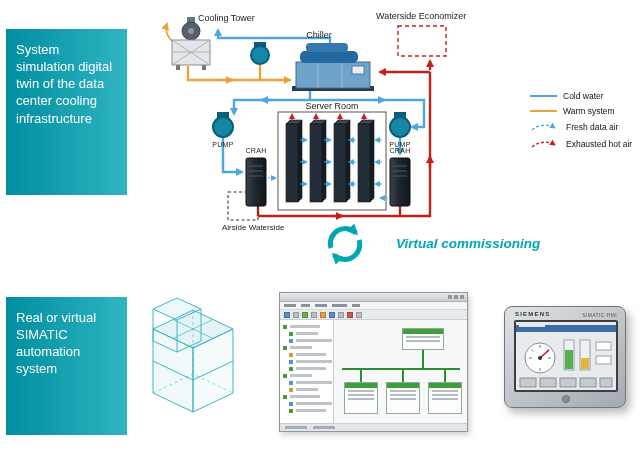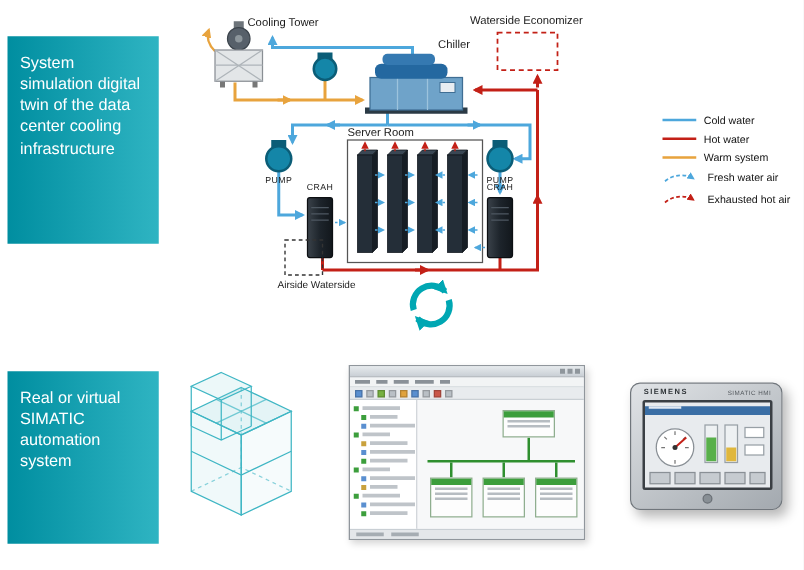--- a/index.html
+++ b/index.html
@@ -208,54 +208,50 @@
       <rect x="390" y="158" width="20" height="48" rx="2" fill="url(#gCrah)" stroke="#0c0f12"></rect>
       <path d="M393,166 h14 M393,171 h14 M393,176 h14" stroke="#4d5761" stroke-width="1"></path>
     </g>
 
     <rect x="398" y="26" width="48" height="30" fill="none" stroke="#c32017" stroke-width="1.4" stroke-dasharray="4,3"></rect>
     <rect x="228" y="192" width="30" height="28" fill="none" stroke="#333" stroke-width="1.1" stroke-dasharray="3,2.5"></rect>
   </svg>
 
   <div class="lbl" style="left:198px;top:13px">Cooling Tower</div>
   <div class="lbl" style="left:376px;top:11px">Waterside Economizer</div>
-  <div class="lbl" style="left:306px;top:30px;width:70px;text-align:right">Chiller</div>
-  <div class="lbl" style="left:278px;top:101px;width:108px;text-align:left">Server Room</div>
+  <div class="lbl" style="left:284px;top:30px;width:70px;text-align:center">Chiller</div>
+  <div class="lbl" style="left:278px;top:101px;width:108px;text-align:center">Server Room</div>
   <div class="lbl sm" style="left:205px;top:141px;width:36px;text-align:center">PUMP</div>
   <div class="lbl sm" style="left:382px;top:141px;width:36px;text-align:center">PUMP</div>
   <div class="lbl sm" style="left:243px;top:147px;width:26px;text-align:center">CRAH</div>
   <div class="lbl sm" style="left:387px;top:147px;width:26px;text-align:center">CRAH</div>
   <div class="lbl" style="left:222px;top:223px;font-size:8px">Airside Waterside</div>
 
   <div class="panel p-bottom">Real or virtual SIMATIC automation system</div>
   <div class="panel p-top">System simulation digital twin of the data center cooling infrastructure</div>
 
   <div class="legend">
     <div class="lrow">
       <span class="lline" style="border-color:#4da7dc"></span>
       <span class="ltxt">Cold water</span>
-    </div>
-    <div class="lrow">
-      <span class="lline" style="border-color:#c32017"></span>
-      <span class="ltxt">Hot water</span>
     </div>
     <div class="lrow">
       <span class="lline" style="border-color:#e8a33d"></span>
       <span class="ltxt">Warm system</span>
     </div>
     <div class="lrow air">
       <svg width="30" height="12">
         <defs>
             <marker id="laB" markerUnits="userSpaceOnUse" markerWidth="6" markerHeight="6" refX="5" refY="3" orient="auto">
               <path d="M0,0L6,3L0,6Z" fill="#4da7dc"></path>
             </marker>
           </defs>
         <path d="M2,9 C9,3 19,3 25,7" stroke="#4da7dc" stroke-width="1.4" fill="none" stroke-dasharray="3,2" marker-end="url(#laB)"></path>
       </svg>
-      <span class="ltxt">Fresh water air</span>
+      <span class="ltxt">Fresh data air</span>
     </div>
     <div class="lrow air">
       <svg width="30" height="12">
         <defs>
             <marker id="laR" markerUnits="userSpaceOnUse" markerWidth="6" markerHeight="6" refX="5" refY="3" orient="auto">
               <path d="M0,0L6,3L0,6Z" fill="#c32017"></path>
             </marker>
           </defs>
         <path d="M2,9 C9,3 19,3 25,7" stroke="#c32017" stroke-width="1.4" fill="none" stroke-dasharray="3,2" marker-end="url(#laR)"></path>
       </svg>
@@ -265,20 +261,21 @@
 
   <svg class="abs" style="left:321px;top:220px" width="48" height="48">
     <defs>
         <marker id="aT" markerUnits="userSpaceOnUse" markerWidth="11" markerHeight="11" refX="8" refY="5.5" orient="auto">
           <path d="M0,0L11,5.5L0,11Z" fill="#00a7b3"></path>
         </marker>
       </defs>
     <path d="M10,28 A15,15 0 0 1 35,13" stroke="#00a7b3" stroke-width="5" fill="none" marker-end="url(#aT)"></path>
     <path d="M38,20 A15,15 0 0 1 13,35" stroke="#00a7b3" stroke-width="5" fill="none" marker-end="url(#aT)"></path>
   </svg>
+  <div class="vc-label">Virtual commissioning</div>
 
   <svg class="abs" style="left:143px;top:296px" width="100" height="132">
     <g stroke="#3fb6c4" stroke-width="1" fill="none">
       <polygon points="50,14 90,33 50,52 10,33" fill="rgba(130,205,215,0.22)"></polygon>
       <polygon points="10,33 50,52 50,116 10,97" fill="rgba(130,205,215,0.12)"></polygon>
       <polygon points="90,33 50,52 50,116 90,97" fill="rgba(130,205,215,0.07)"></polygon>
       <path d="M10,65 L50,84 L90,65"></path>
       <path d="M30,23.5 L70,42.5 M70,23.5 L30,42.5" stroke-opacity="0.7"></path>
       <path d="M50,14 L50,78" stroke-dasharray="3,3" stroke-opacity="0.6"></path>
       <path d="M10,97 L50,78 L90,97" stroke-dasharray="3,3" stroke-opacity="0.6"></path>

